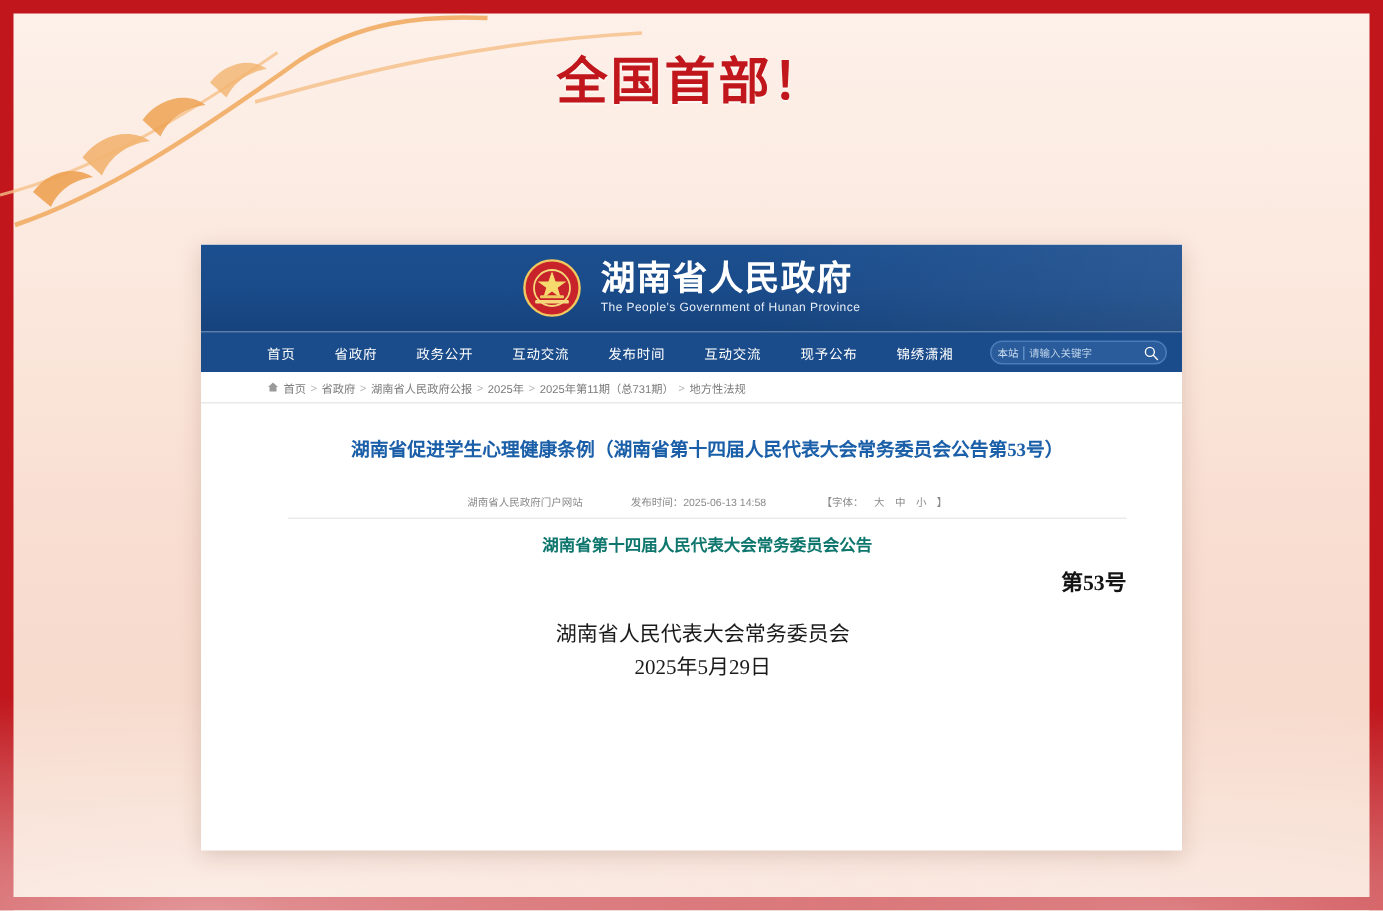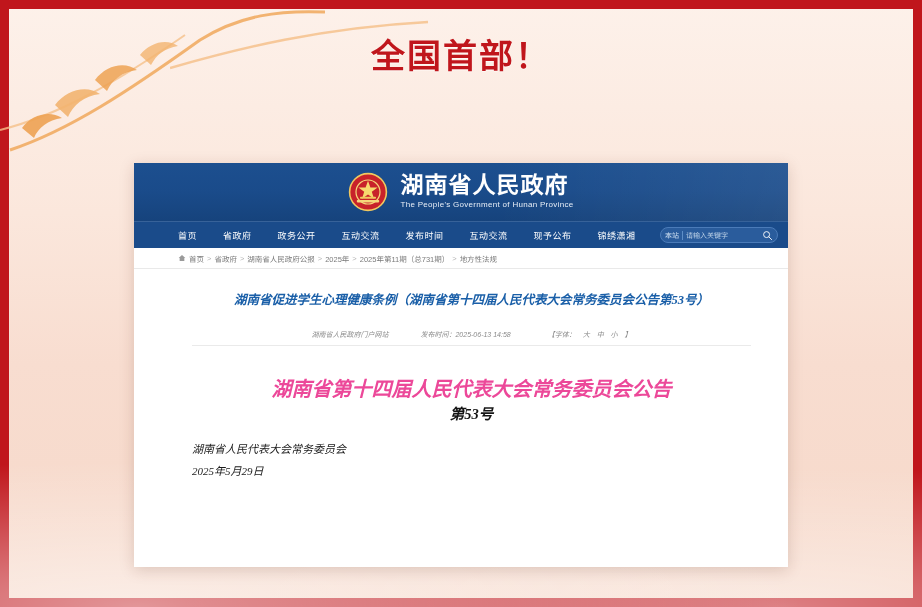--- a/index.html
+++ b/index.html
@@ -62,21 +62,21 @@
   }
 
   
   .headline {
     position: absolute;
     top: 34px;
     left: 0;
     right: 0;
     text-align: center;
     color: #c0161c;
-    font-family: Liberation Sans, sans-serif;
+    font-family: Liberation Serif, serif;
     font-weight: bold;
     text-shadow: 0 1px 0 rgba(255,255,255,0.6);
   }
   .headline .line1 {
     font-size: 34px;
     letter-spacing: 2px;
     line-height: 44px;
   }
   .headline .line2 {
     font-size: 34px;
@@ -202,21 +202,20 @@
   }
   .bc-home-icon {
     width: 8px; height: 8px; margin-right: 3px;
   }
   .bc-sep { margin: 0 3px; color: #b5b5b5; }
   .bc-item { white-space: nowrap; }
 
   
   .article {
     padding: 20px 37px 0 58px;
-    font-style: italic;
   }
   .art-title {
     color: #1a5fa8;
     font-family: "Liberation Serif", serif;
     font-size: 12.5px;
     font-weight: bold;
     text-align: center;
     line-height: 22px;
   }
   .art-meta {
@@ -229,50 +228,50 @@
     font-size: 7px;
     color: #8a8a8a;
   }
   .art-meta .m {
     margin: 0 16px;
     white-space: nowrap;
   }
   .art-meta .fontsize span { margin-left: 5px; }
 
   .notice-title {
-    margin-top: 30px;
+    margin-top: 5px;
     text-align: center;
     font-family: "Liberation Serif", serif;
-    font-size: 20px;
-    font-weight: bold;
-    color: #ec4899;
+    font-size: 11px;
+    font-weight: bold;
+    color: #0f766e;
     line-height: 26px;
   }
   .notice-no {
-    text-align: center;
+    text-align: right;
     font-family: "Liberation Serif", serif;
     font-size: 14.5px;
     font-weight: bold;
     color: #141414;
     line-height: 24px;
   }
   .notice-body {
     margin-top: 8px;
     font-family: "Liberation Serif", serif;
     font-size: 10.5px;
     color: #1b1b1b;
     line-height: 23px;
     text-align: justify;
     text-indent: 21px;
   }
   .sign {
     margin-top: 12px;
-    text-align: left;
-    font-family: "Liberation Serif", serif;
-    font-size: 11px;
+    text-align: center;
+    font-family: "Liberation Serif", serif;
+    font-size: 14px;
     color: #1b1b1b;
     line-height: 22px;
     padding-right: 6px;
   }
 </style>
 </head>
 <body>
 
 <div class="poster">
 

